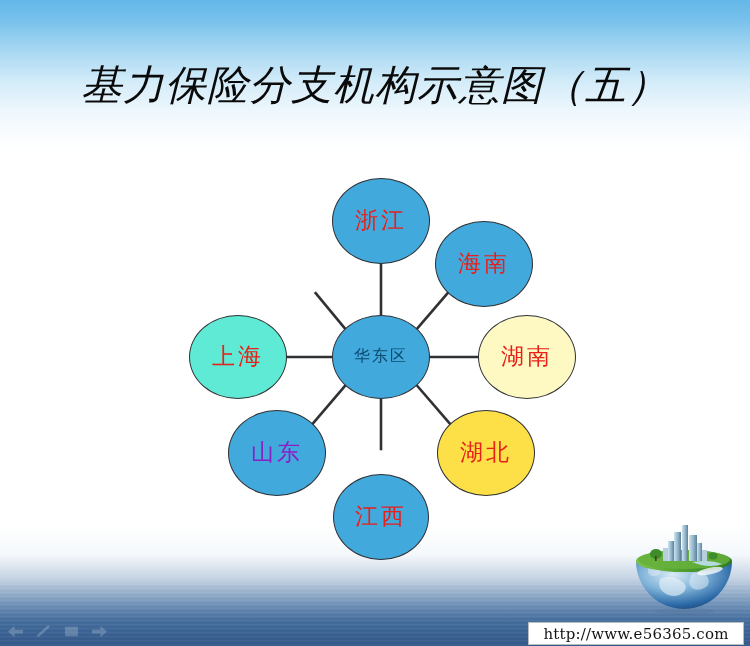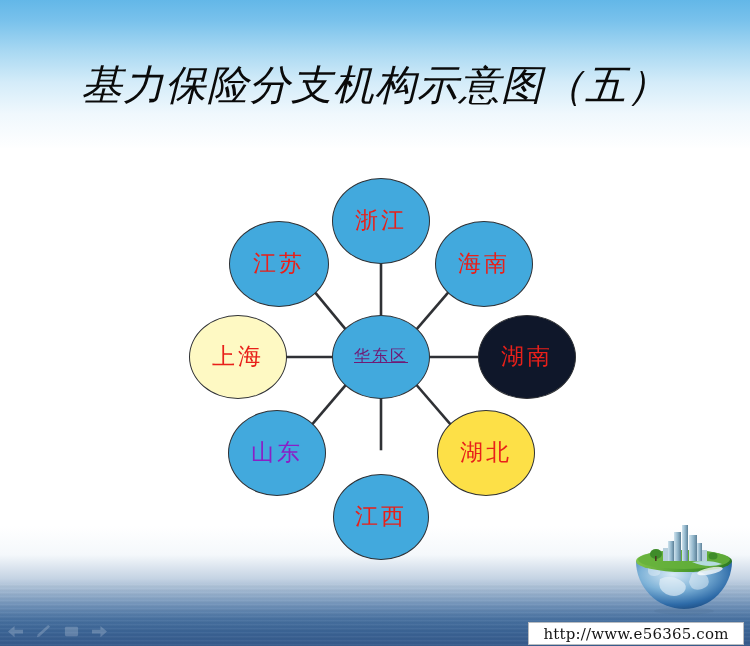--- a/index.html
+++ b/index.html
@@ -188,40 +188,37 @@
       <line x1="345.87742873879944" y1="329.5512678378853" x2="314.83935842979645" y2="292.1022734040698" stroke="#2f3135" stroke-width="2.6"></line>
     </svg>
 
   <div id="diagram">
       <div class="node" style="left: 435px; top: 221px; width: 98px; height: 86px; background: rgb(66, 169, 221);">
         <span class="label" style="color: rgb(232, 32, 26);">海南</span>
       </div>
       <div class="node" style="left: 332px; top: 178px; width: 98px; height: 86px; background: rgb(66, 169, 221);">
         <span class="label" style="color: rgb(232, 32, 26);">浙江</span>
       </div>
-      <div class="node" style="left: 478px; top: 315px; width: 98px; height: 84px; background: #0f172a;">
+      <div class="node" style="left: 478px; top: 315px; width: 98px; height: 84px; background: #fef9c3;">
         <span class="label" style="color: rgb(232, 32, 26);">湖南</span>
       </div>
       <div class="node" style="left: 437px; top: 410px; width: 98px; height: 86px; background: #fde047;">
         <span class="label" style="color: rgb(232, 32, 26);">湖北</span>
       </div>
       <div class="node" style="left: 333px; top: 474px; width: 96px; height: 86px; background: rgb(66, 169, 221);">
         <span class="label" style="color: rgb(232, 32, 26);">江西</span>
       </div>
       <div class="node purple" style="left: 228px; top: 410px; width: 98px; height: 86px; background: rgb(66, 169, 221);">
         <span class="label" style="color: rgb(138, 31, 198);">山东</span>
       </div>
-      <div class="node" style="left: 189px; top: 315px; width: 98px; height: 84px; background: #fef9c3;">
+      <div class="node" style="left: 189px; top: 315px; width: 98px; height: 84px; background: #5eead4;">
         <span class="label" style="color: rgb(232, 32, 26);">上海</span>
       </div>
-      <div class="node" style="left: 229px; top: 221px; width: 100px; height: 86px; background: rgb(66, 169, 221);">
-        <span class="label" style="color: rgb(232, 32, 26);">江苏</span>
-      </div>
       <div class="node center" style="left: 332px; top: 315px; width: 98px; height: 84px; background: rgb(66, 169, 221);">
-        <span class="label" style="color: #701a75; text-decoration: underline;">华东区</span>
+        <span class="label" style="color: #0c4a6e;">华东区</span>
       </div>
     </div>
 
   <svg class="globe" viewBox="0 0 108 96">
     <defs>
       <radialGradient id="oceanG" cx="38%" cy="28%" r="80%">
         <stop offset="0%" stop-color="#d8eaf6"></stop>
         <stop offset="42%" stop-color="#7fb3d8"></stop>
         <stop offset="78%" stop-color="#2e6ba8"></stop>
         <stop offset="100%" stop-color="#17457a"></stop>

